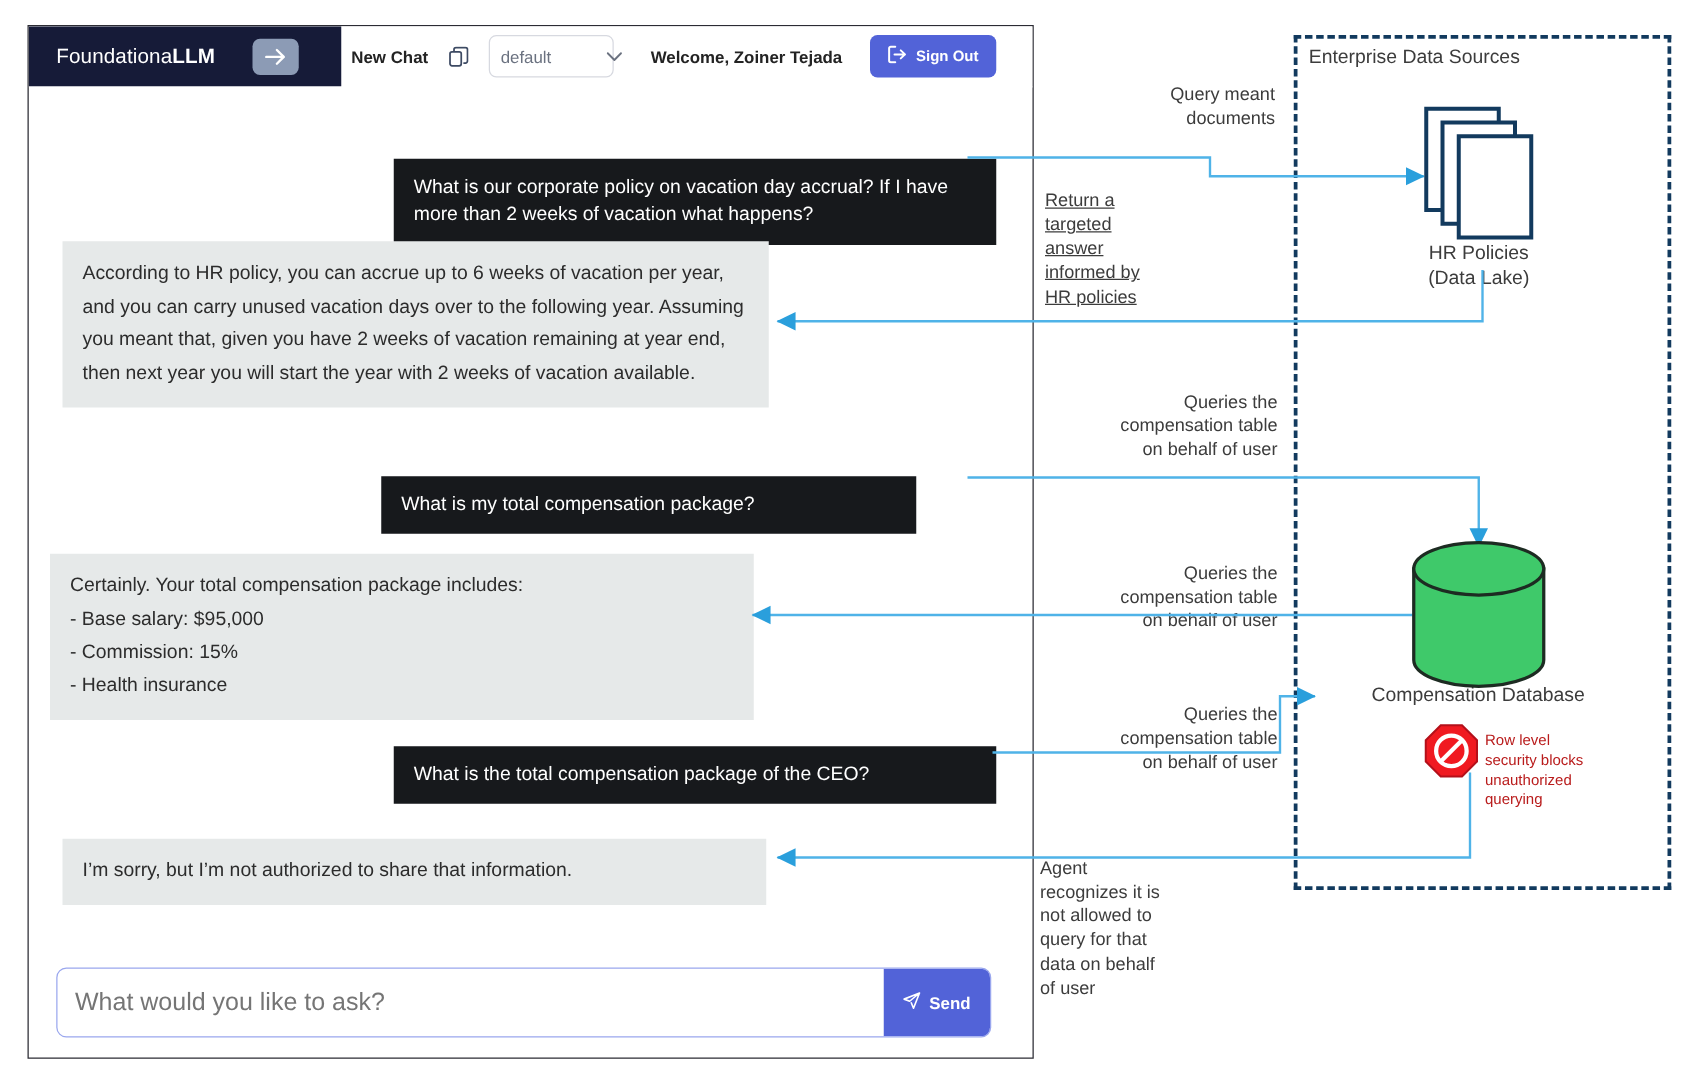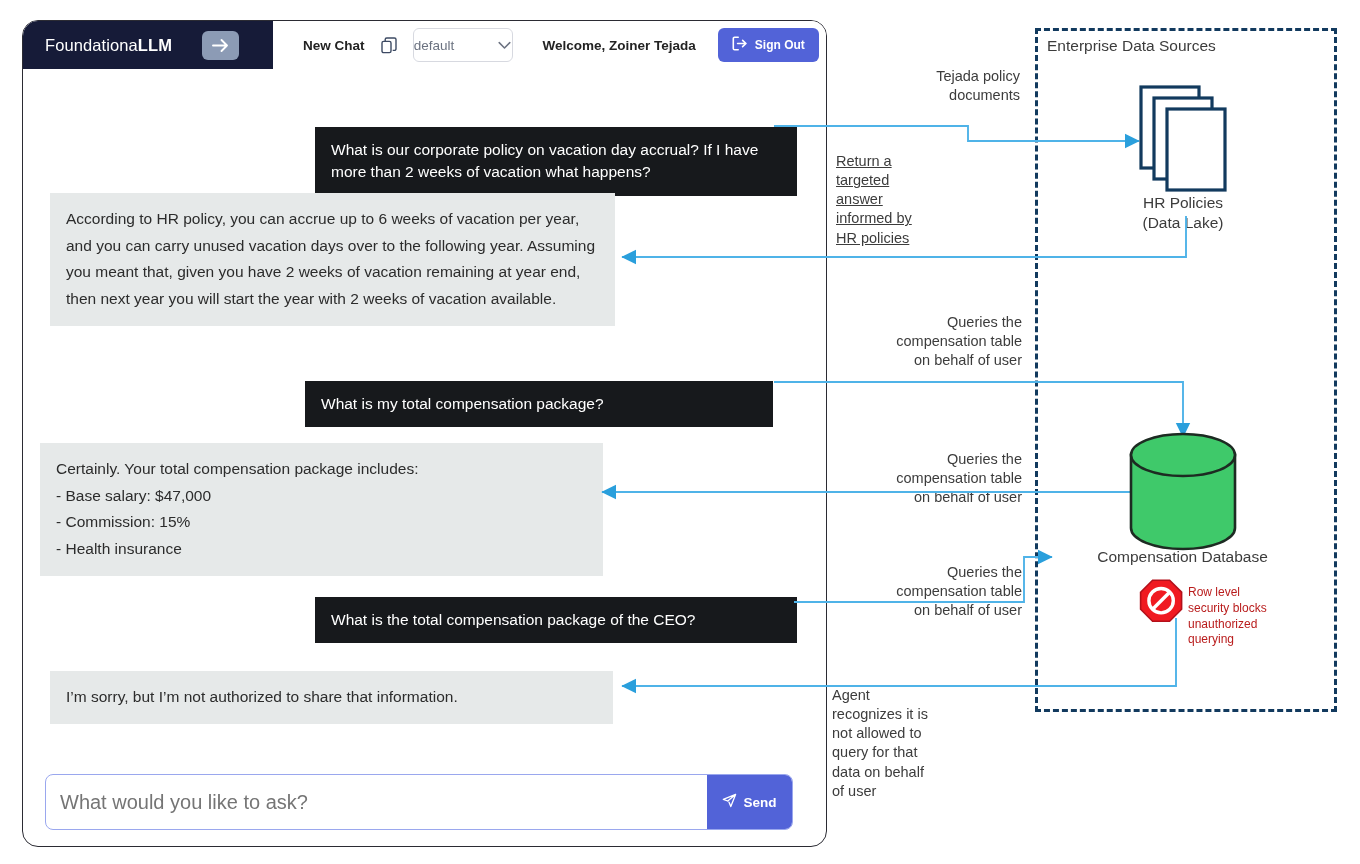--- a/index.html
+++ b/index.html
@@ -9,21 +9,21 @@
     font-family:"Liberation Sans", sans-serif;
     position:relative;
     overflow:hidden;
     color:#333;
   }
   .stage{position:absolute;left:0;top:0;width:1360px;height:864px;}
 
   
   #app-window{
     position:absolute;left:22px;top:20px;width:805px;height:827px;
-    background:#fff;border:1.5px solid #2b2b33;border-radius:16px;
+    background:#fff;border:1.5px solid #2b2b33;border-radius:0;
     overflow:hidden;
     box-sizing:border-box;
   }
   #app-header{
     position:absolute;left:0;top:0;width:100%;height:49px;
     display:flex;align-items:stretch;
     background:#ffffff;
     border-bottom:1px solid #ffffff;
     box-sizing:border-box;
   }
@@ -38,28 +38,28 @@
   #brand-text{
     color:#ffffff;font-size:16.5px;letter-spacing:.1px;white-space:nowrap;
   }
   #brand-text b{font-weight:bold;}
   #brand-arrow{
     width:37px;height:29px;border-radius:6px;background:#8c9bb5;
     display:flex;align-items:center;justify-content:center;
     color:#fff;font-size:16px;line-height:1;
   }
   #header-right{
-    flex:1;display:flex;align-items:center;gap:16px;padding-left:30px;
+    flex:1;display:flex;align-items:center;gap:16px;padding-left:8px;
     box-sizing:border-box;
   }
   #new-chat-label{font-size:13.5px;font-weight:bold;color:#232323;white-space:nowrap;}
   #copy-icon{display:flex;align-items:center;color:#3d4a63;}
   #agent-select{
     width:100px;height:34px;border:1px solid #d7d9e0;border-radius:6px;
-    background:#fff;display:flex;align-items:center;justify-content:center;
+    background:#fff;display:flex;align-items:center;justify-content:space-between;
     padding:0 9px;box-sizing:border-box;font-size:13.5px;color:#6b7280;gap:44px;
   }
   #welcome-text{font-size:13.5px;font-weight:bold;color:#232323;white-space:nowrap;margin-left:14px;}
   #signout-btn{
     height:34px;background:#5263d8;border-radius:6px;color:#fff;
     display:flex;align-items:center;gap:7px;padding:0 14px;box-sizing:border-box;
     font-size:12px;font-weight:bold;white-space:nowrap;margin-left:6px;
   }
 
   
@@ -70,21 +70,21 @@
     padding:12px 16px;
   }
   .msg.bot{
     background:#e6e9e9;color:#2c2c2c;font-size:15.5px;line-height:1.72;
     padding:13px 16px;
   }
   .msg.bot .ln{display:block;}
 
   #m1{left:292px;top:57px;width:482px;}
   #m2{left:27px;top:123px;width:565px;}
-  #m3{left:282px;top:311px;width:468px;}
+  #m3{left:282px;top:311px;width:428px;}
   #m4{left:17px;top:373px;width:563px;}
   #m5{left:292px;top:527px;width:482px;}
   #m6{left:27px;top:601px;width:563px;}
 
   
   #input-bar{
     position:absolute;left:22px;top:753px;width:748px;height:56px;
     border:1.6px solid #9aa7ee;border-radius:8px;background:#fff;
     display:flex;align-items:stretch;overflow:hidden;box-sizing:border-box;
   }
@@ -188,21 +188,21 @@
 
     <div id="chat-area">
       <div class="msg user" id="m1">What is our corporate policy on vacation day accrual? If I have more than 2 weeks of vacation what happens?</div>
 
       <div class="msg bot" id="m2">According to HR policy, you can accrue up to 6 weeks of vacation per year, and you can carry unused vacation days over to the following year. Assuming you meant that, given you have 2 weeks of vacation remaining at year end, then next year you will start the year with 2 weeks of vacation available.</div>
 
       <div class="msg user" id="m3">What is my total compensation package?</div>
 
       <div class="msg bot" id="m4">
         <span class="ln">Certainly. Your total compensation package includes:</span>
-        <span class="ln">- Base salary: $47,000</span>
+        <span class="ln">- Base salary: $95,000</span>
         <span class="ln">- Commission: 15%</span>
         <span class="ln">- Health insurance</span>
       </div>
 
       <div class="msg bot" id="m6">I’m sorry, but I’m not authorized to share that information.</div>
 
       <div class="msg user" id="m5">What is the total compensation package of the CEO?</div>
     </div>
 
     <div id="input-bar">
@@ -214,21 +214,21 @@
           </svg>
         </span>
         <span>Send</span>
       </div>
     </div>
   </div>
 
   <div id="eds-box"></div>
   <div id="eds-title">Enterprise Data Sources</div>
 
-  <div class="ann" id="ann1">Tejada policy
+  <div class="ann" id="ann1">Query meant
 documents</div>
   <div class="ann" id="ann2">Return a
 targeted
 answer
 informed by
 HR policies</div>
   <div class="ann" id="ann3">Queries the
 compensation table
 on behalf of user</div>
   <div class="ann" id="ann4">Queries the

